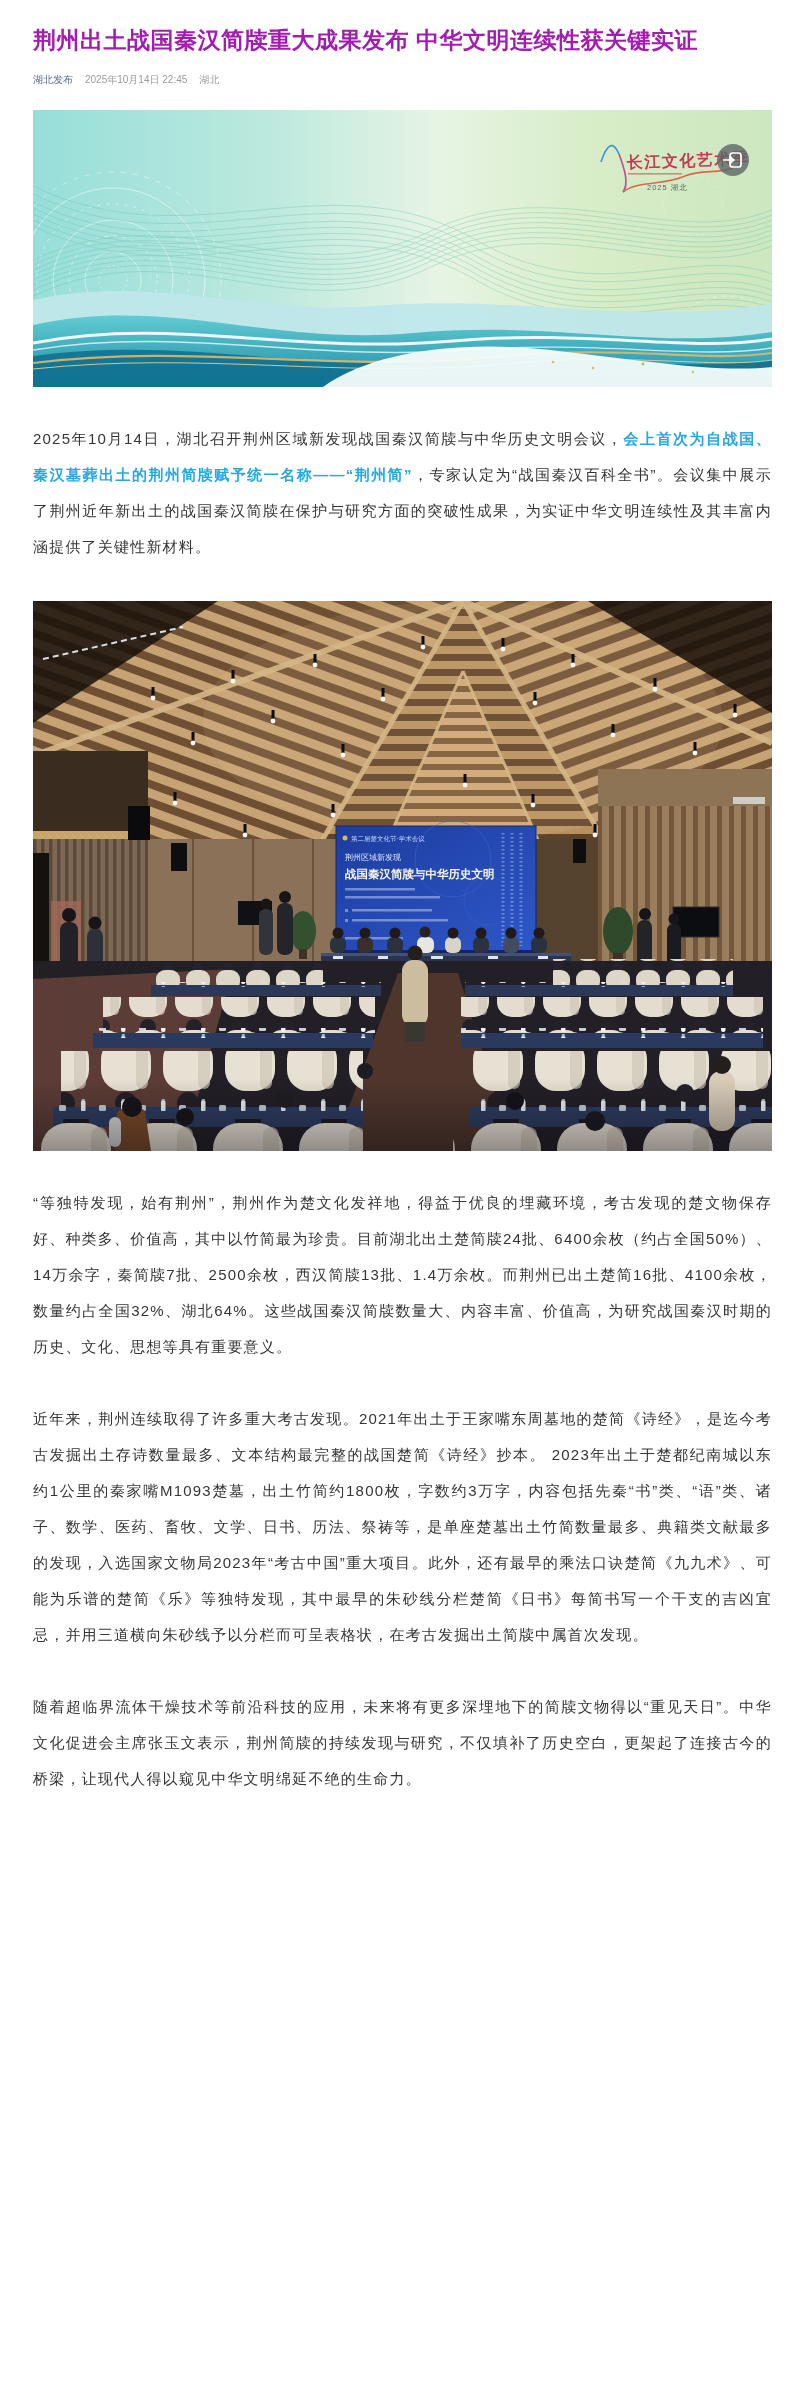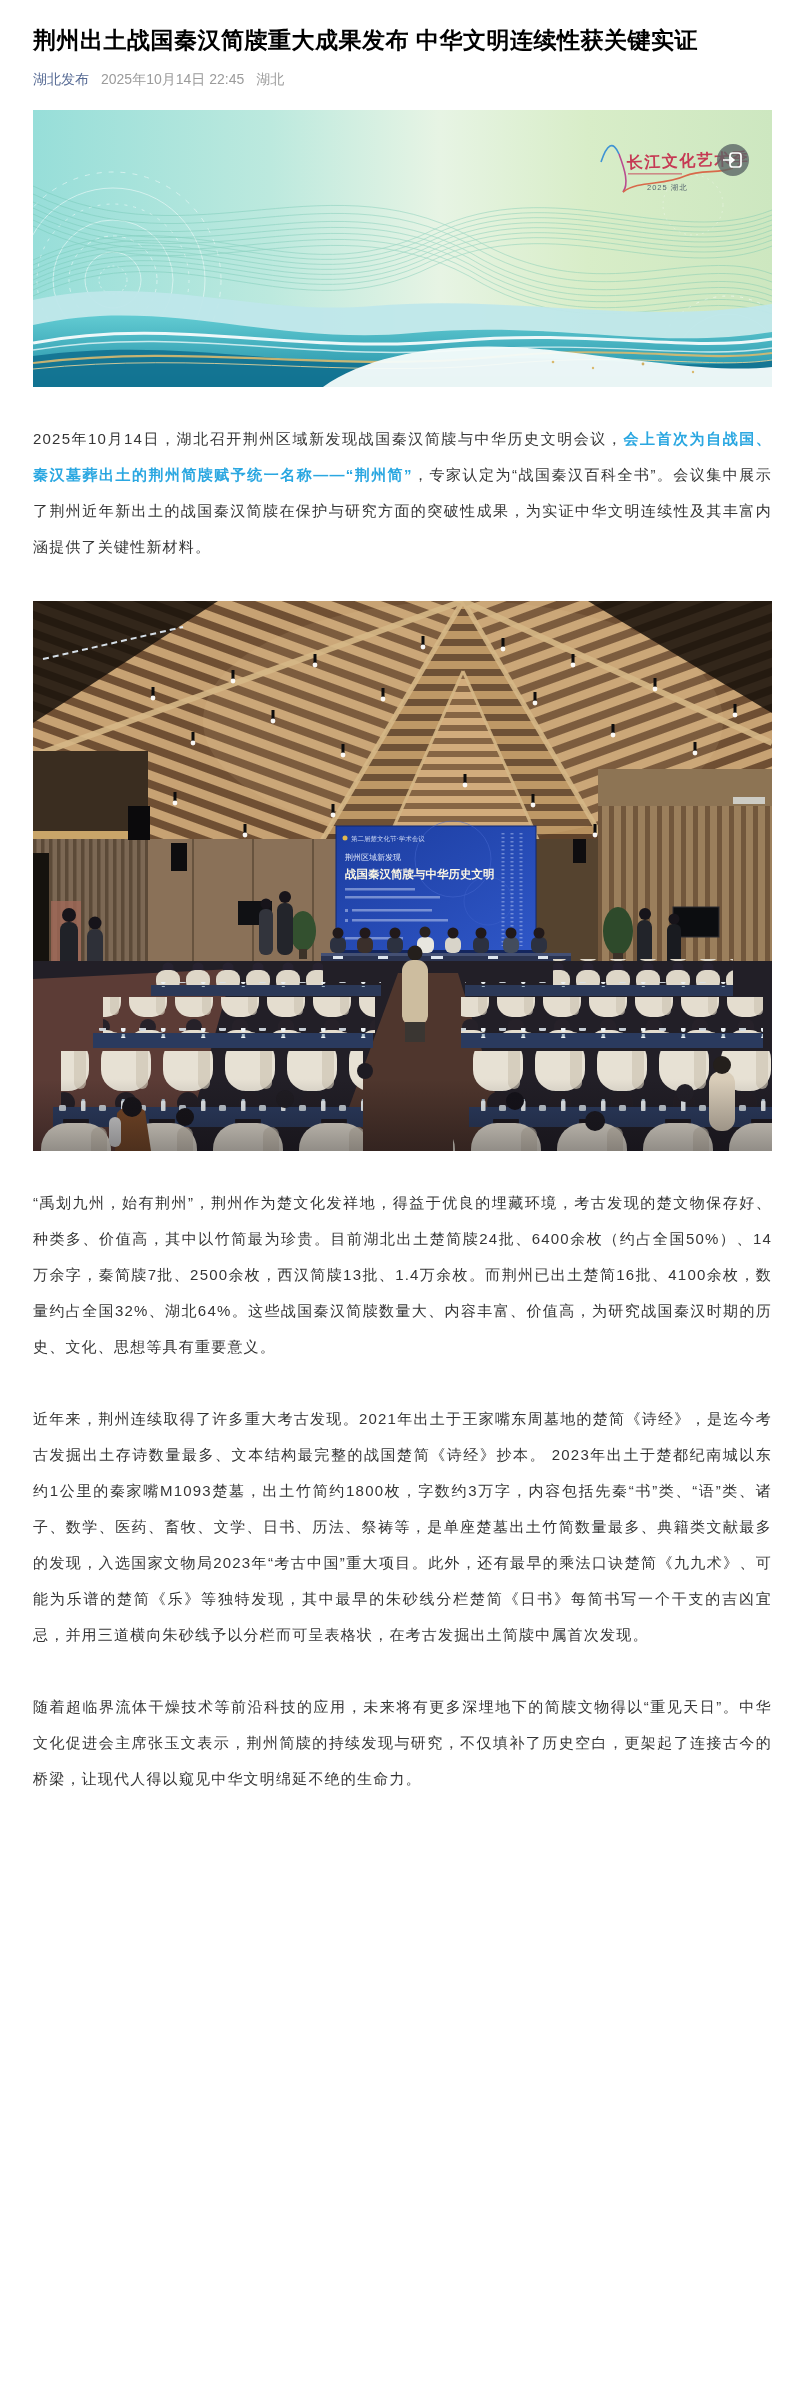--- a/index.html
+++ b/index.html
@@ -1,19 +1,19 @@
 <!DOCTYPE html>
 <html><head>
 <meta charset="utf-8">
 <style>
   html,body{margin:0;padding:0;background:#ffffff;}
   body{width:805px;font-family:"Liberation Sans","DejaVu Sans",sans-serif;color:#353535;}
   .page{padding:24px 33px 30px;}
-  .title{font-size:23px;line-height:33px;font-weight:700;color:#000000;margin:0 0 12px;letter-spacing:.5px;}
-  .byline{display:flex;align-items:center;gap:12px;font-size:14px;line-height:21px;color:#9b9b9b;margin:0 0 20px;}
+  .title{font-size:23px;line-height:33px;font-weight:700;color:#a21caf;margin:0 0 12px;letter-spacing:.5px;}
+  .byline{display:flex;align-items:center;gap:12px;font-size:10px;line-height:21px;color:#9b9b9b;margin:0 0 20px;}
   .account{color:#576b95;cursor:pointer;}
   .banner-wrap{margin:0 0 34px;font-size:0;}
   .photo-wrap{margin:0 0 34px;text-decoration:underline;}
   .caption{font-size:14px;line-height:20px;color:#8a8a8a;margin-top:12px;}
   .para{font-size:15px;line-height:36px;letter-spacing:1.2px;text-align:justify;margin:0 0 36px;}
   .para:last-child{margin-bottom:0;margin-top:24px;}
   .hl{color:#2aa7e1;font-weight:700;}
   svg{display:block;}
   text{font-family:"Liberation Sans","DejaVu Sans",sans-serif;}
   .serif{font-family:"Liberation Serif","DejaVu Serif",serif;}
@@ -411,17 +411,17 @@
       <g>
         <circle cx="382" cy="352" r="7.5" fill="#241f1c"></circle>
         <rect x="369" y="359" width="26" height="66" rx="11" fill="#cdbd9f"></rect>
         <rect x="372" y="421" width="20" height="20" fill="#3a3632"></rect>
       </g>
 
       <rect x="0" y="478" width="739" height="72" fill="url(#vig)"></rect>
     </svg>
   </div>
 
-  <p class="para">“禹划九州，始有荆州”，荆州作为楚文化发祥地，得益于优良的埋藏环境，考古发现的楚文物保存好、种类多、价值高，其中以竹简最为珍贵。目前湖北出土楚简牍24批、6400余枚（约占全国50%）、14万余字，秦简牍7批、2500余枚，西汉简牍13批、1.4万余枚。而荆州已出土楚简16批、4100余枚，数量约占全国32%、湖北64%。这些战国秦汉简牍数量大、内容丰富、价值高，为研究战国秦汉时期的历史、文化、思想等具有重要意义。</p>
+  <p class="para">“等独特发现，始有荆州”，荆州作为楚文化发祥地，得益于优良的埋藏环境，考古发现的楚文物保存好、种类多、价值高，其中以竹简最为珍贵。目前湖北出土楚简牍24批、6400余枚（约占全国50%）、14万余字，秦简牍7批、2500余枚，西汉简牍13批、1.4万余枚。而荆州已出土楚简16批、4100余枚，数量约占全国32%、湖北64%。这些战国秦汉简牍数量大、内容丰富、价值高，为研究战国秦汉时期的历史、文化、思想等具有重要意义。</p>
   <p class="para">近年来，荆州连续取得了许多重大考古发现。2021年出土于王家嘴东周墓地的楚简《诗经》，是迄今考古发掘出土存诗数量最多、文本结构最完整的战国楚简《诗经》抄本。 2023年出土于楚都纪南城以东约1公里的秦家嘴M1093楚墓，出土竹简约1800枚，字数约3万字，内容包括先秦“书”类、“语”类、诸子、数学、医药、畜牧、文学、日书、历法、祭祷等，是单座楚墓出土竹简数量最多、典籍类文献最多的发现，入选国家文物局2023年“考古中国”重大项目。此外，还有最早的乘法口诀楚简《九九术》、可能为乐谱的楚简《乐》等独特发现，其中最早的朱砂线分栏楚简《日书》每简书写一个干支的吉凶宜忌，并用三道横向朱砂线予以分栏而可呈表格状，在考古发掘出土简牍中属首次发现。</p>
   <p class="para">随着超临界流体干燥技术等前沿科技的应用，未来将有更多深埋地下的简牍文物得以“重见天日”。中华文化促进会主席张玉文表示，荆州简牍的持续发现与研究，不仅填补了历史空白，更架起了连接古今的桥梁，让现代人得以窥见中华文明绵延不绝的生命力。</p>
 
 </div>
 
 </body></html>

